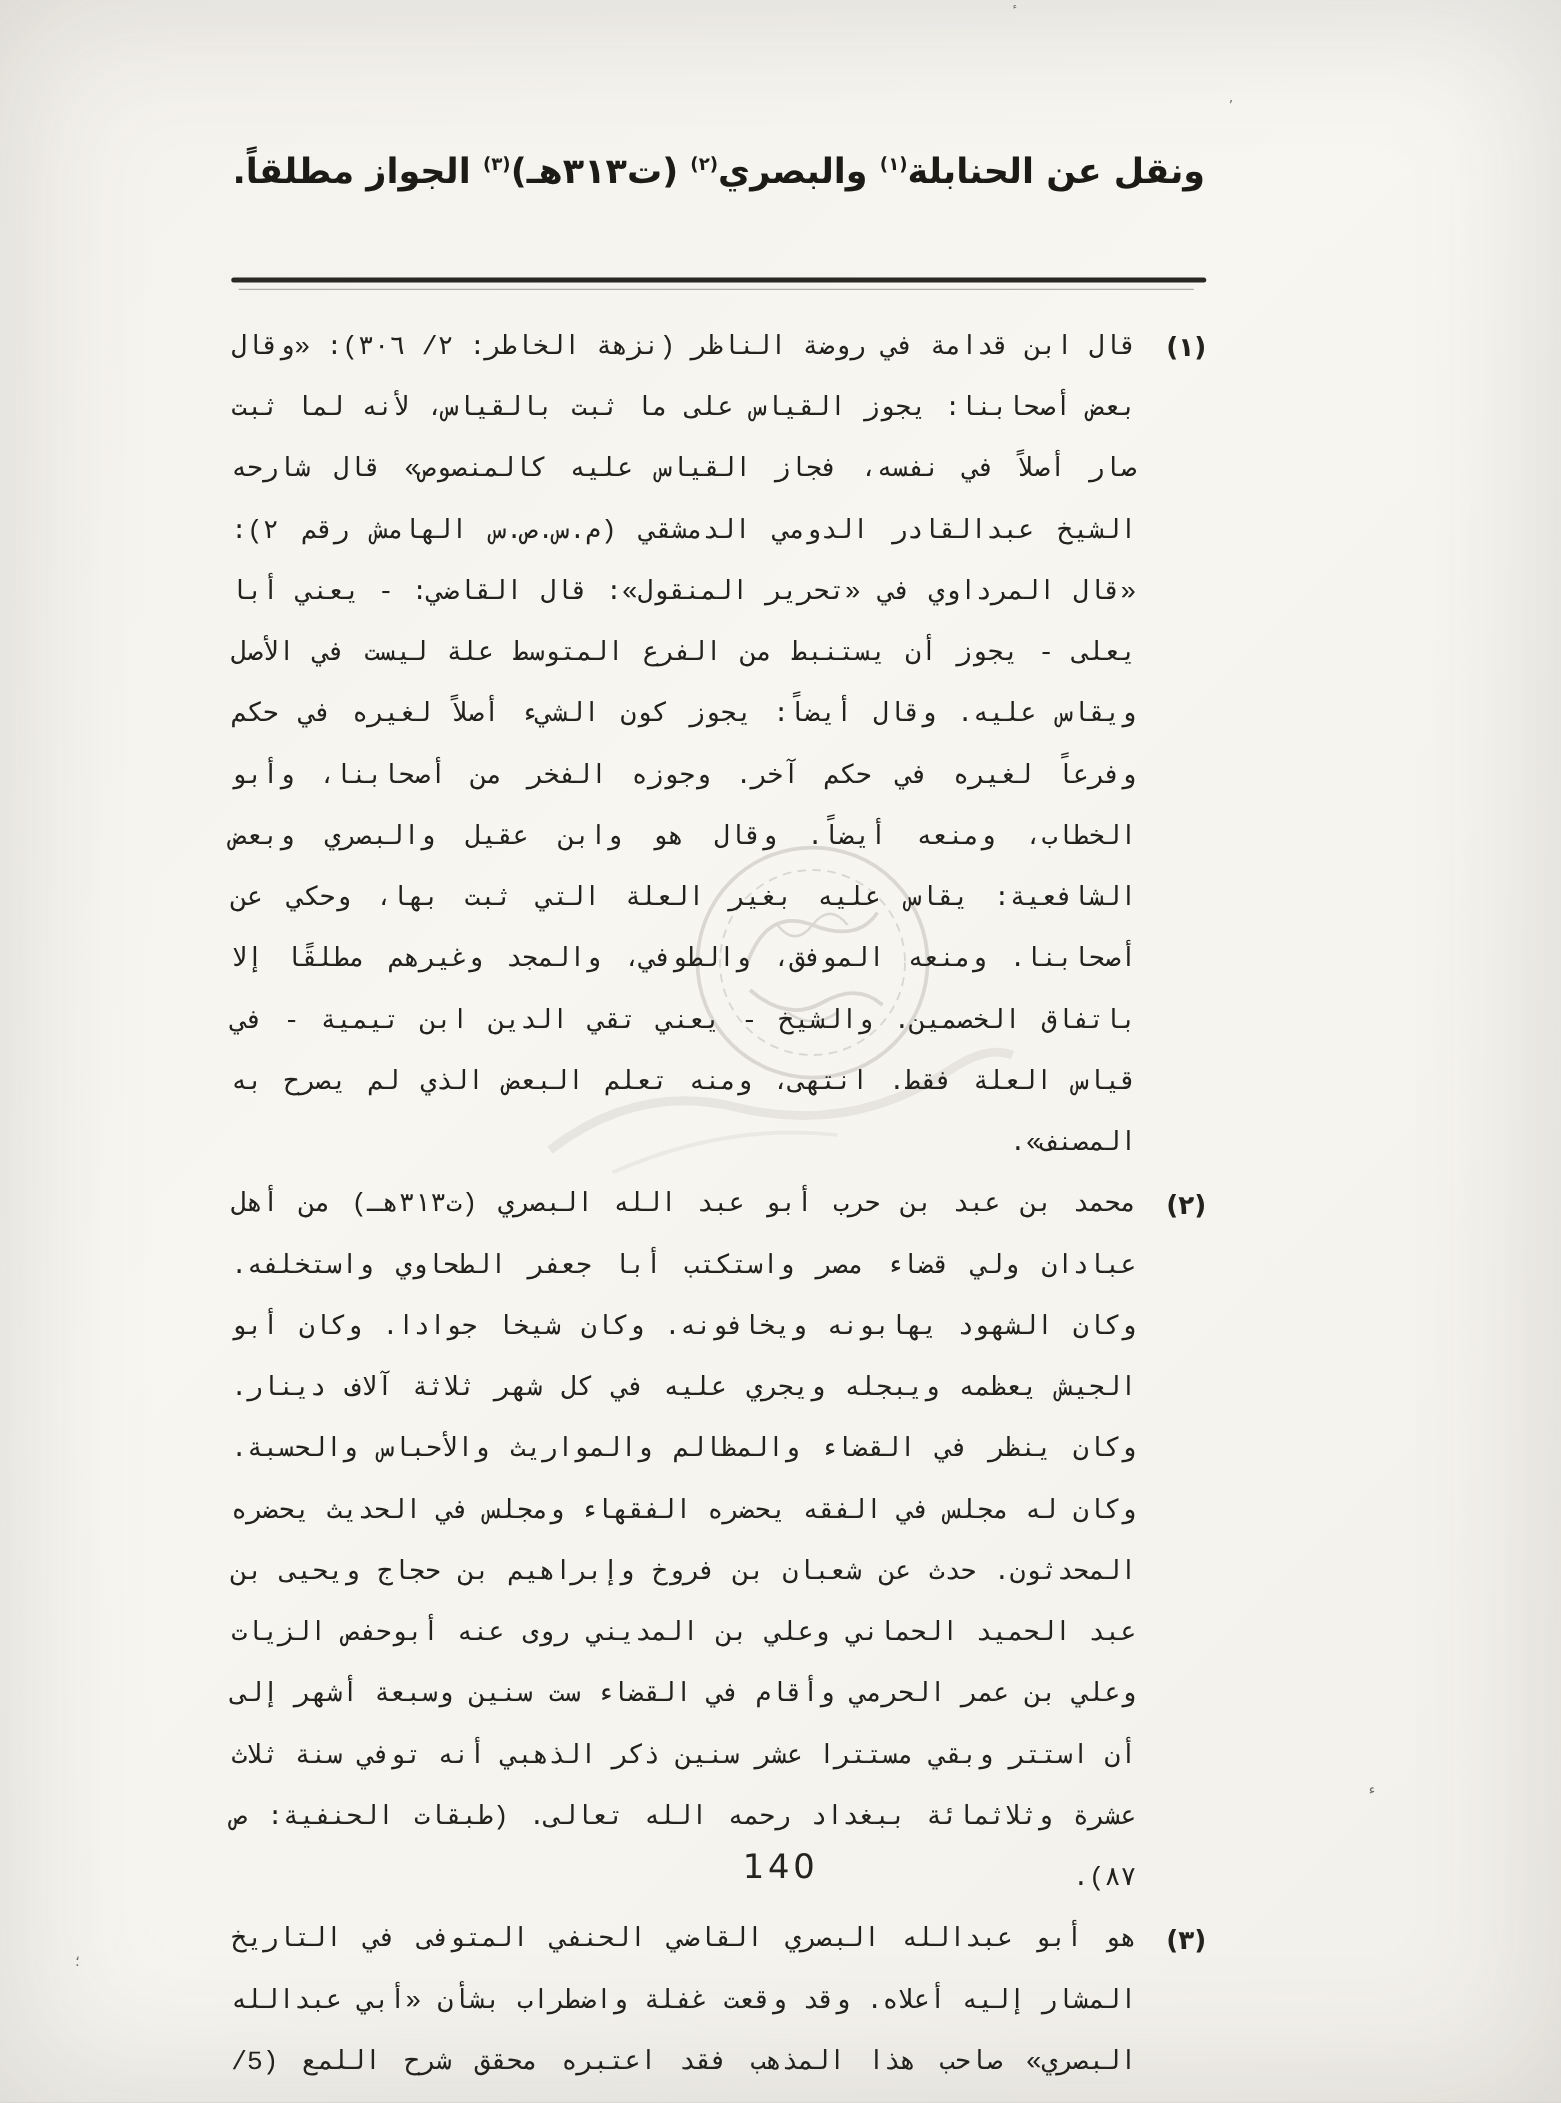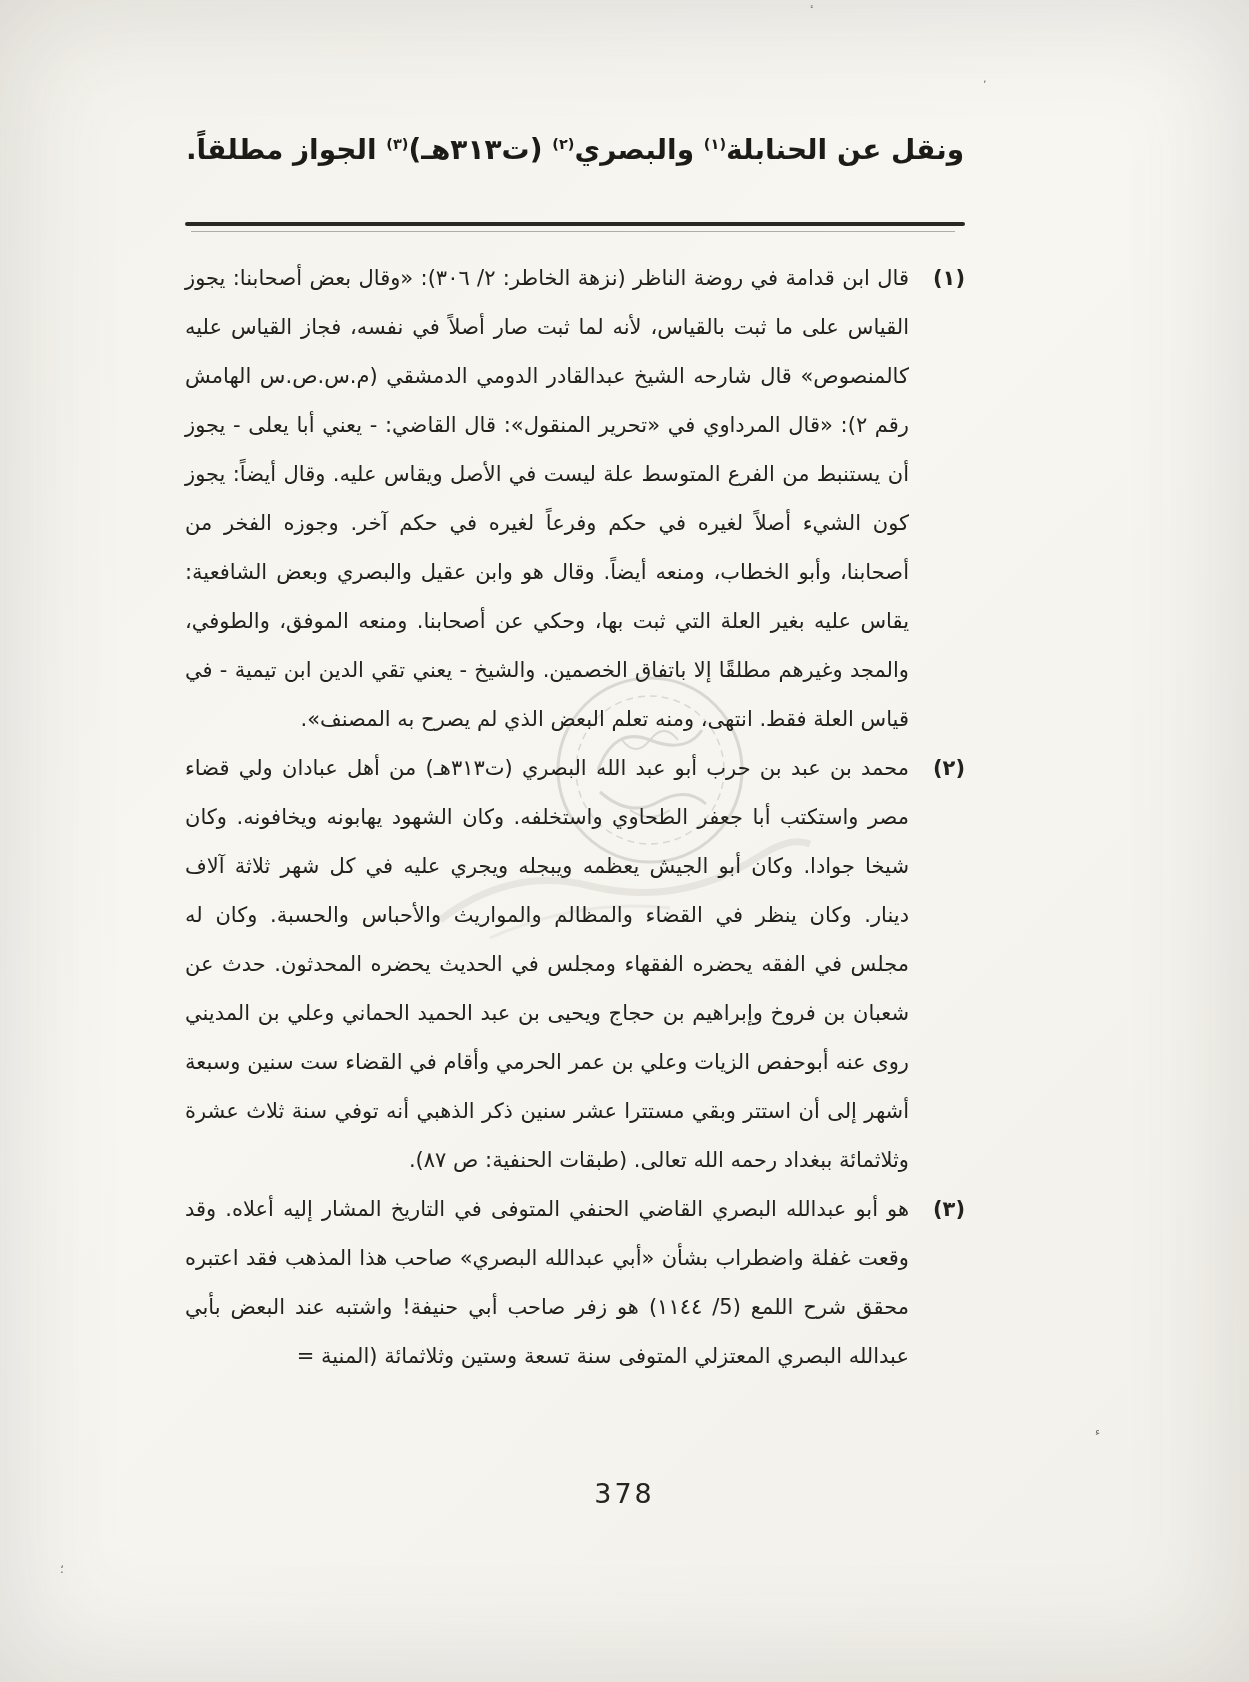--- a/index.html
+++ b/index.html
@@ -19,21 +19,21 @@
     color: #211f1b;
   }
   .content {
     position: absolute;
     top: 0;
     left: 185px;
     width: 780px;
   }
   .main-line {
     position: absolute;
-    top: 133px;
+    top: 120px;
     left: 0;
     width: 100%;
     text-align: center;
     font-size: 28px;
     font-weight: bold;
     letter-spacing: 0.5px;
     color: #1d1b17;
     white-space: nowrap;
   }
   .main-line sup {
@@ -75,20 +75,21 @@
     width: 56px;
     text-align: right;
     white-space: nowrap;
     font-weight: bold;
     color: #24221d;
   }
   .fn-text {
     flex: 1 1 auto;
     text-align: justify;
     color: #24221d;
+    font-family: Liberation Mono, monospace;
   }
   .page-number {
     position: absolute;
     top: 1478px;
     left: 0;
     width: 100%;
     text-align: center;
     font-size: 27px;
     letter-spacing: 3px;
     color: #26241f;
@@ -158,15 +159,15 @@
 
       <div class="footnote">
         <span class="fn-marker">(٣)</span>
         <span class="fn-text">هو أبو عبدالله البصري القاضي الحنفي المتوفى في التاريخ المشار إليه أعلاه. وقد وقعت غفلة واضطراب بشأن «أبي عبدالله البصري» صاحب هذا المذهب فقد اعتبره محقق شرح اللمع (5/ ١١٤٤) هو زفر صاحب أبي حنيفة! واشتبه عند البعض بأبي عبدالله البصري المعتزلي المتوفى سنة تسعة وستين وثلاثمائة (المنية =</span>
       </div>
 
     </div>
 
   </div>
 
-  <div class="page-number">378</div>
+  <div class="page-number">140</div>
 
 </div>
 
 </body></html>

